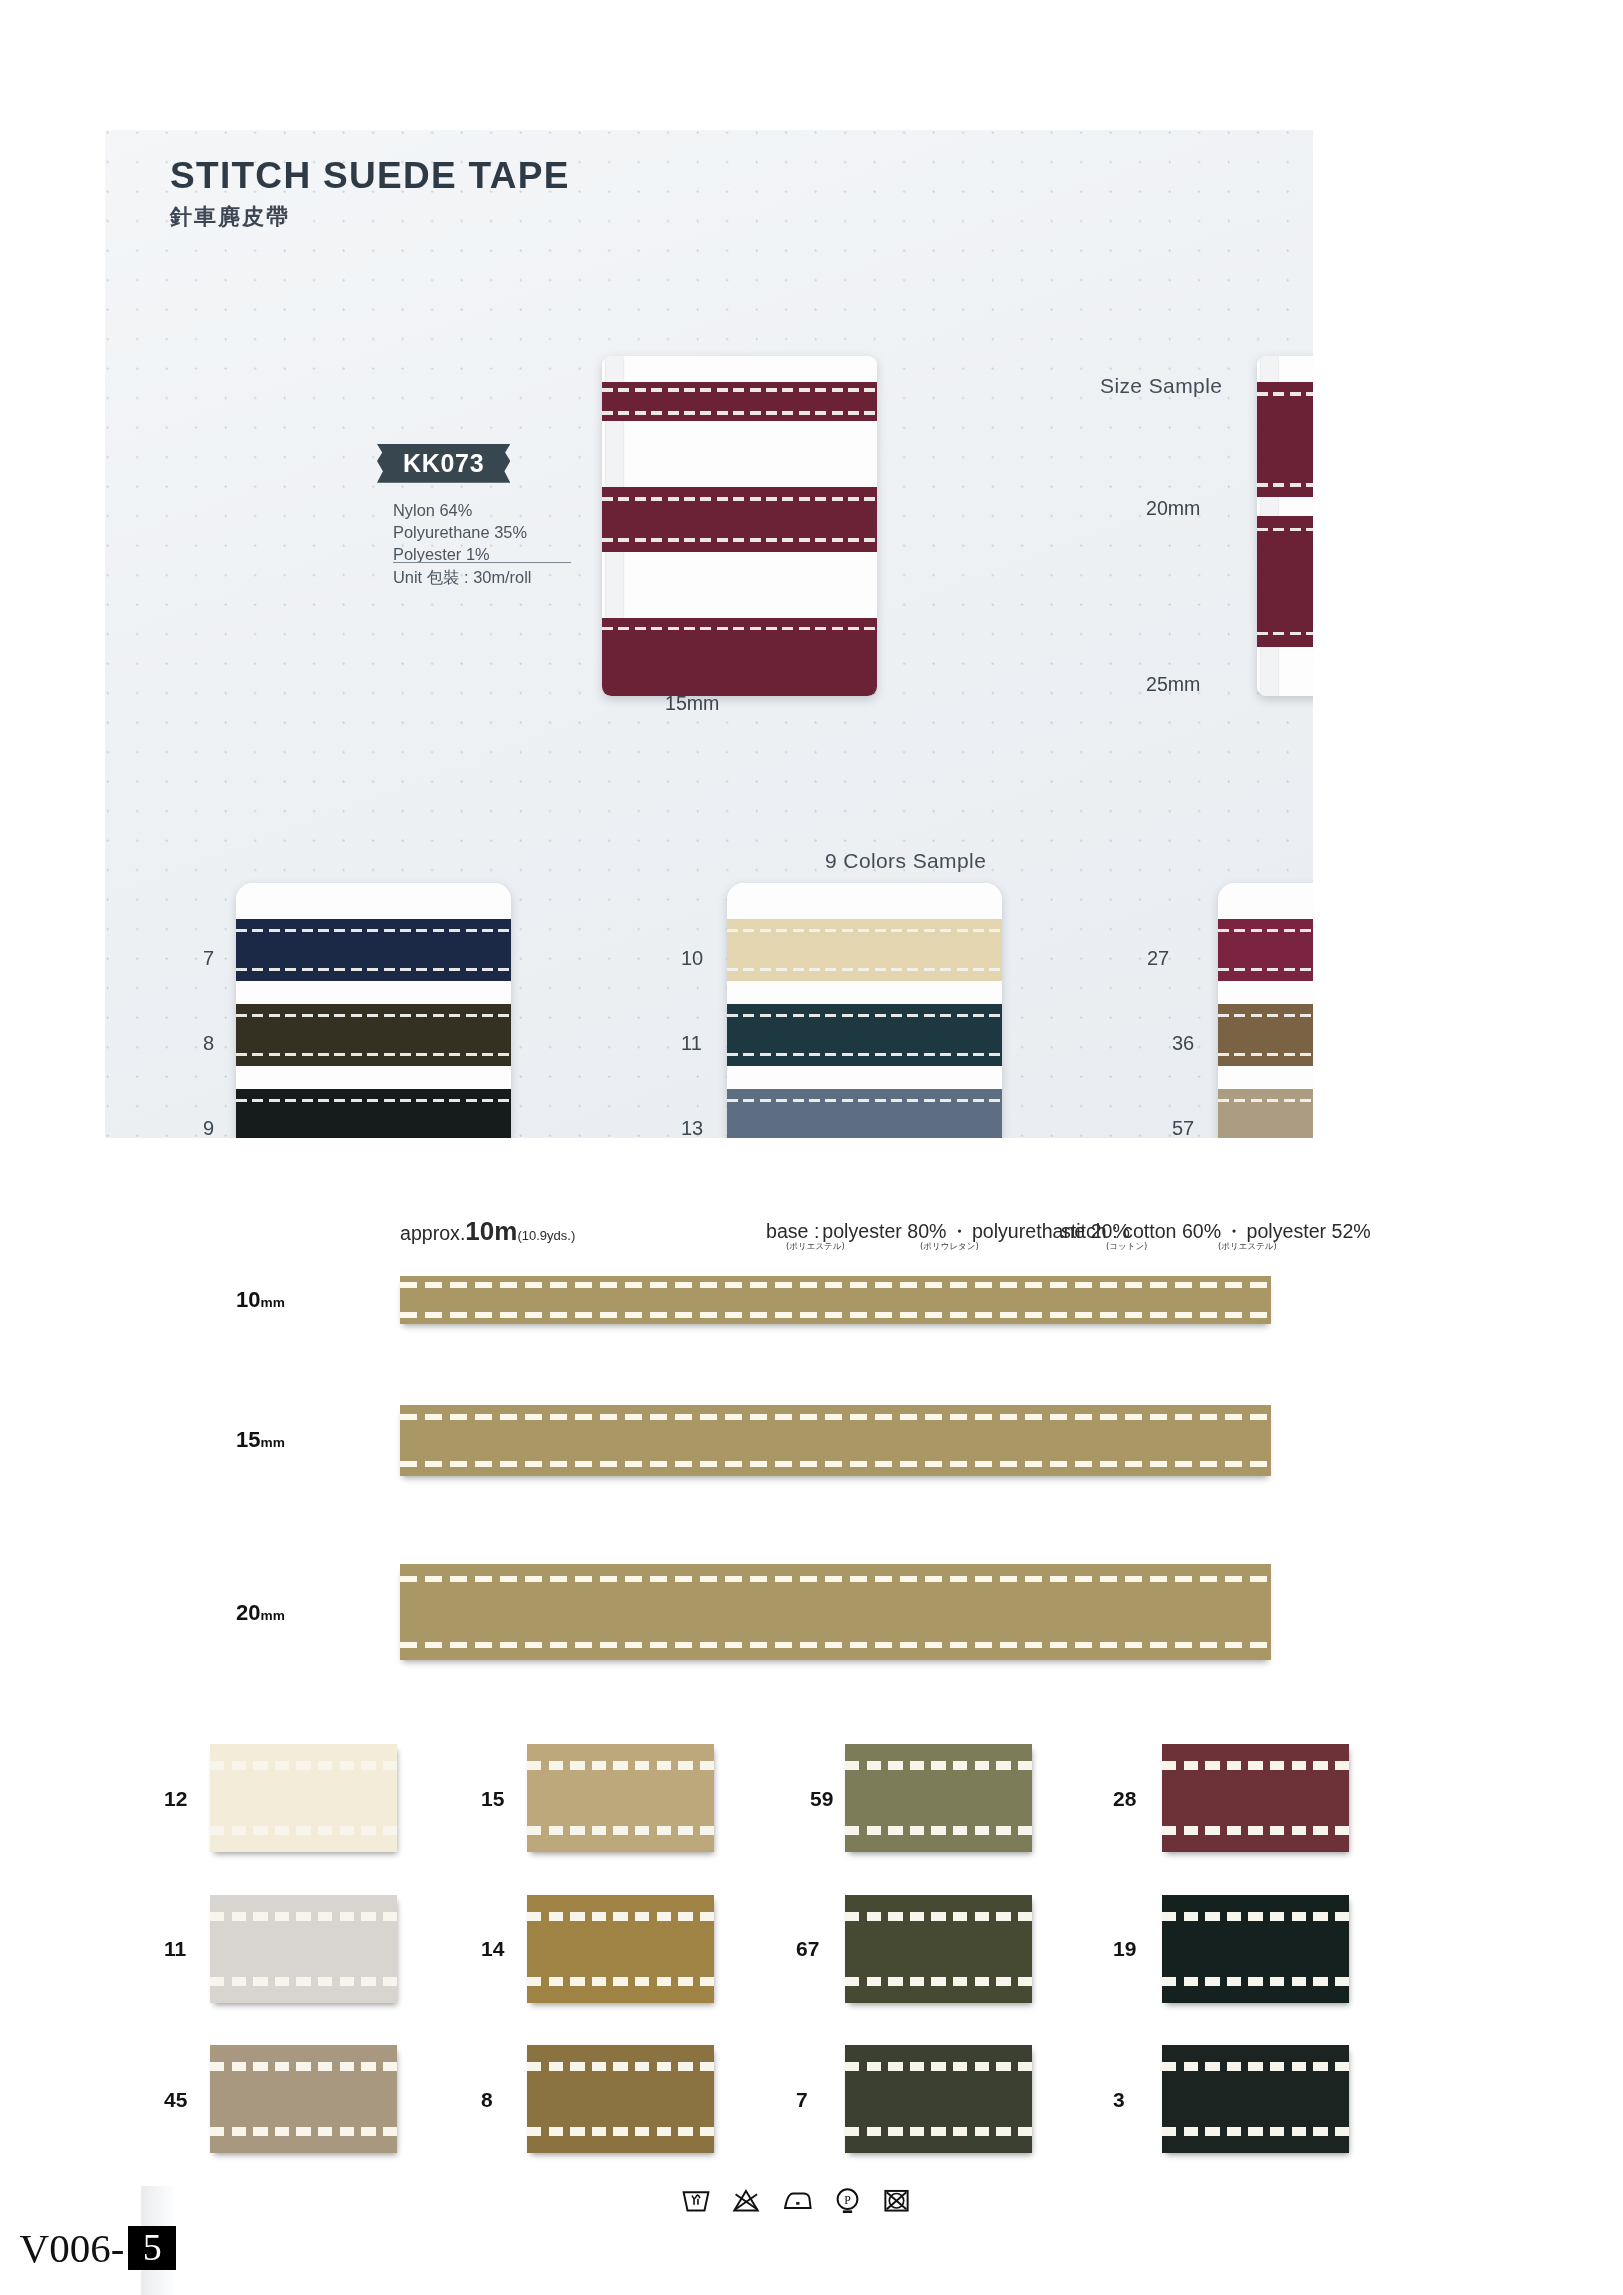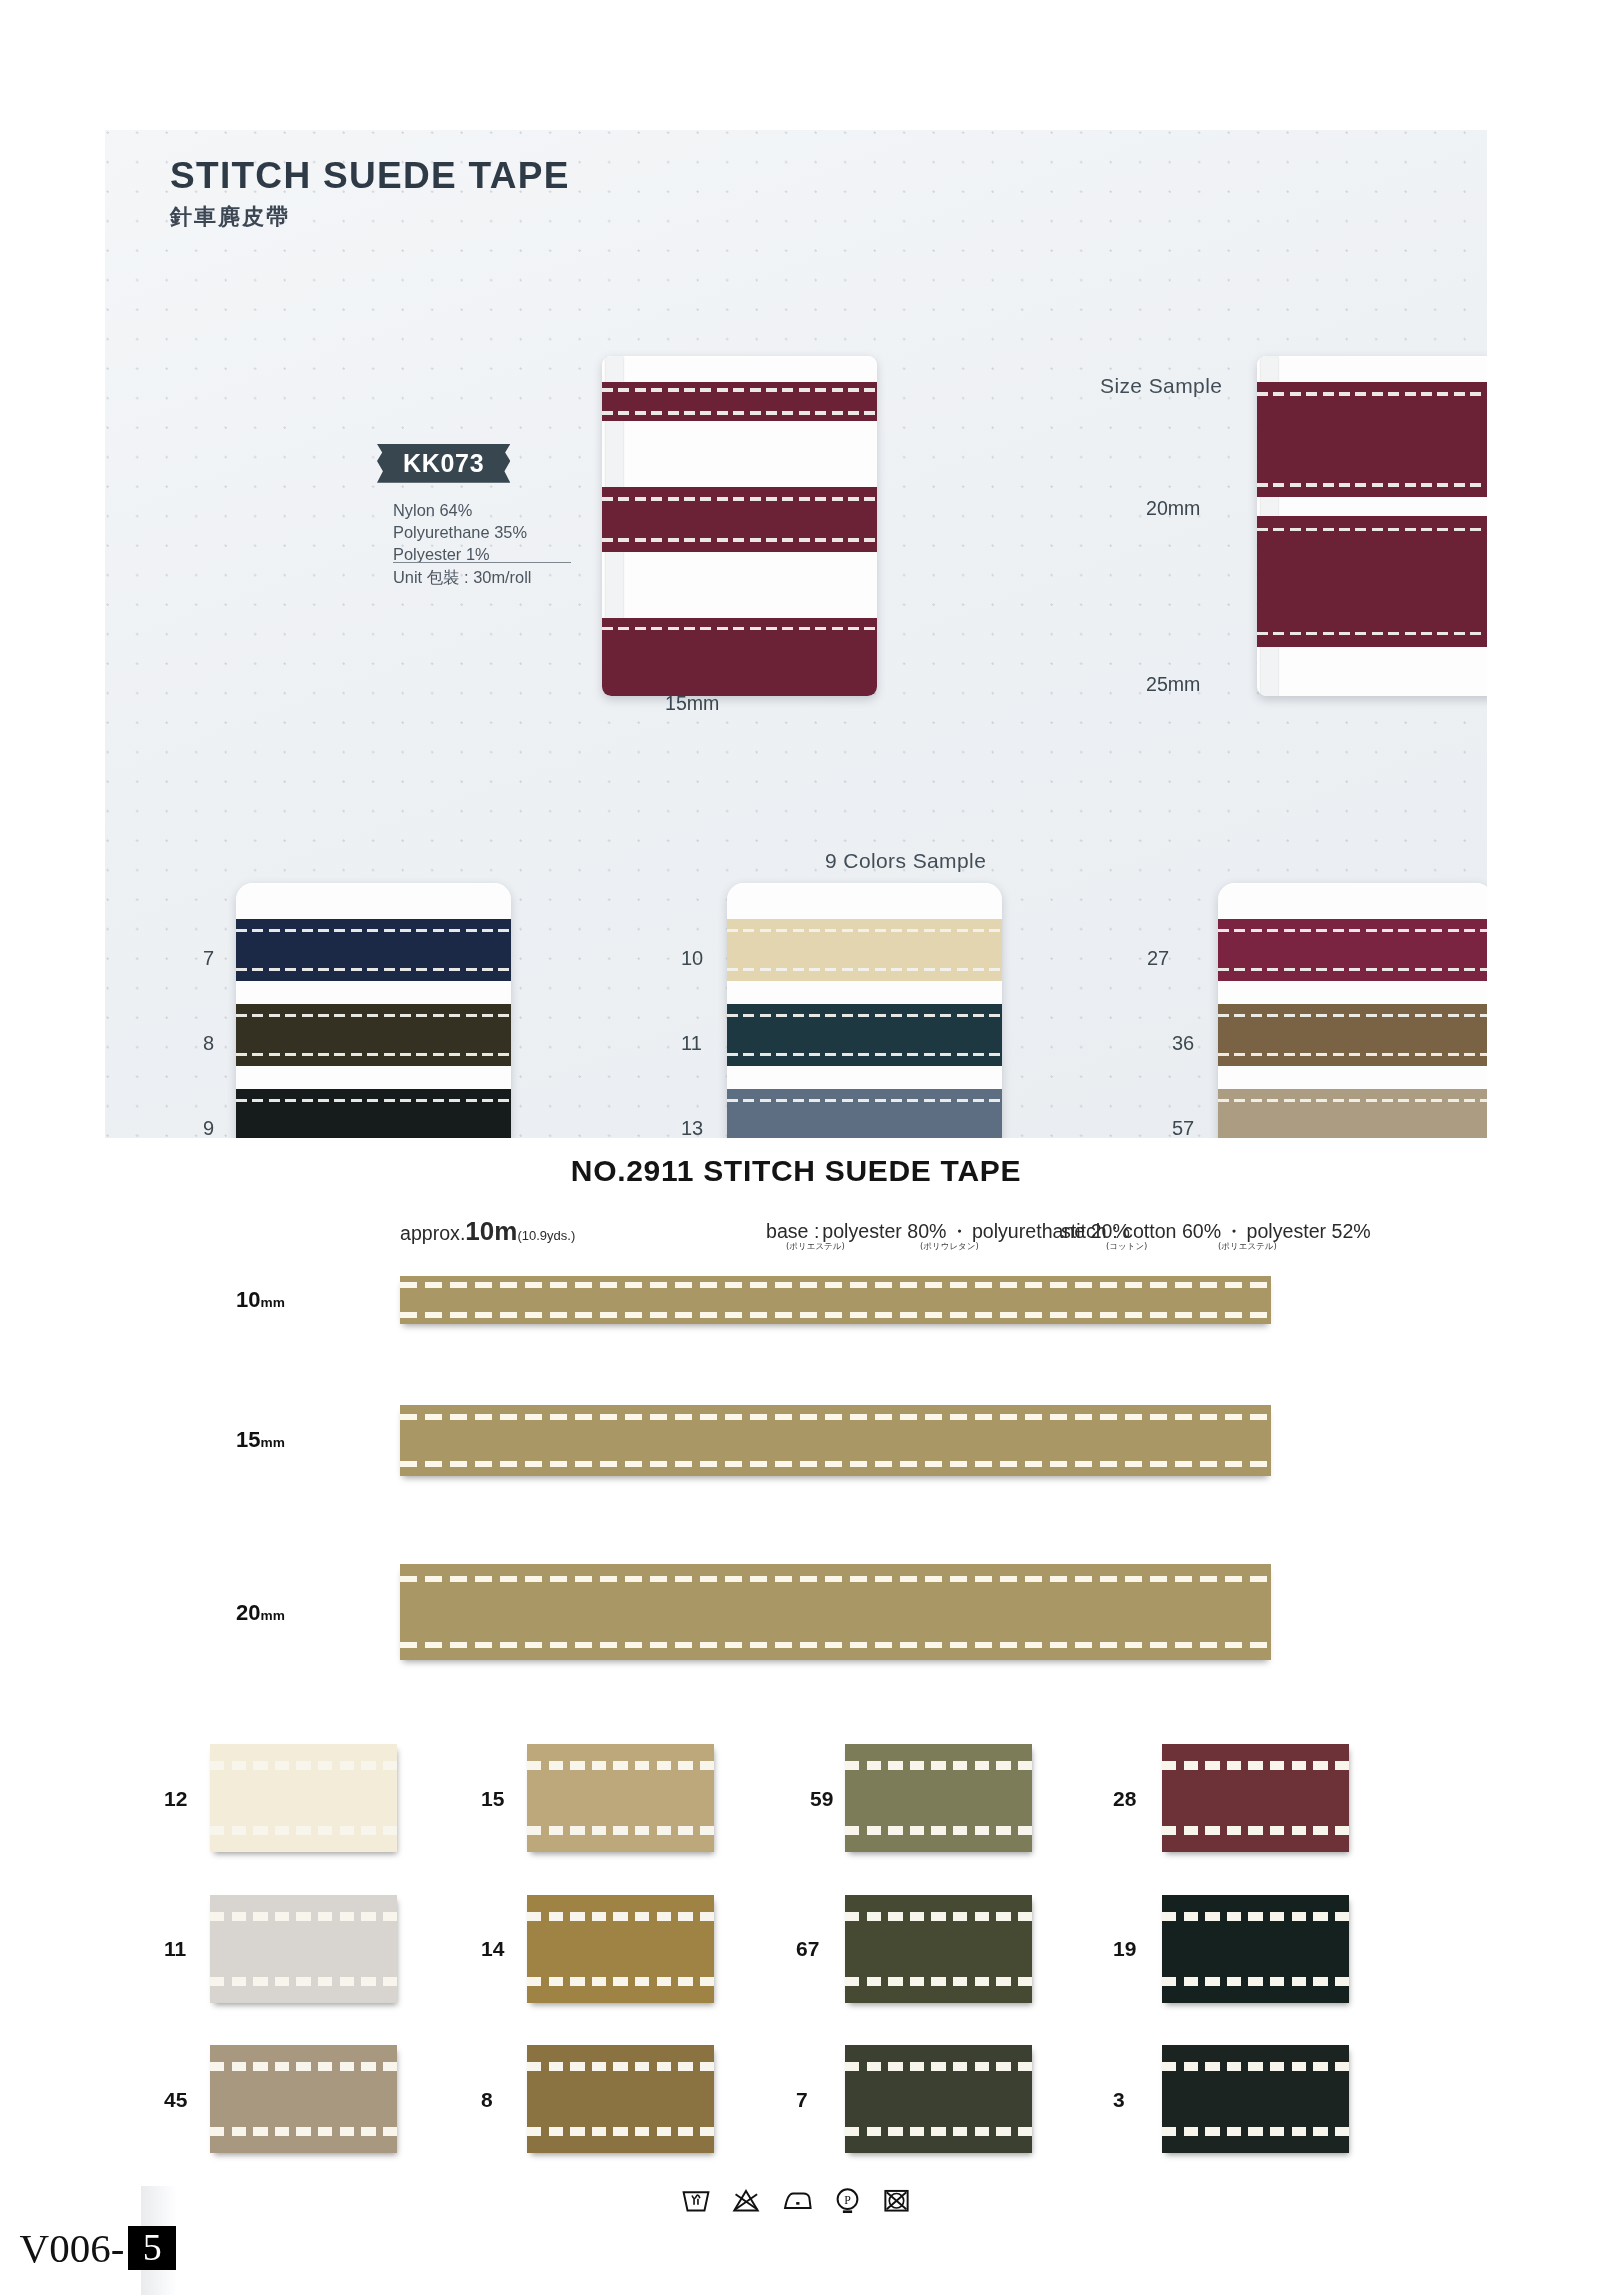--- a/index.html
+++ b/index.html
@@ -5,21 +5,21 @@
   html,body{margin:0;padding:0;}
   body{
     width:1623px;height:2295px;
     background:#ffffff;
     font-family:"Liberation Sans", sans-serif;
     position:relative;overflow:hidden;
   }
 
   
   #kk-panel{
-    position:absolute;left:105px;top:130px;width:1382px;height:1008px;
+    position:absolute;left:105px;top:130px;width:1208px;height:1008px;
     background:
       radial-gradient(circle at 2.6px 2.6px, rgba(140,150,165,.30) 1px, rgba(0,0,0,0) 1.4px) 0 0/29.5px 29.5px,
       linear-gradient(160deg,#f4f6f8 0%,#eef1f4 45%,#e9edf1 100%);
     overflow:hidden;
   }
   #kk-title{
     position:absolute;left:65px;top:25px;
     font-size:37px;font-weight:700;letter-spacing:1.3px;color:#2e3a46;
     font-family:"Liberation Sans", sans-serif;
   }
@@ -203,21 +203,20 @@
   <div class="cnum" style="left:576px;top:817px;">10</div>
   <div class="cnum" style="left:576px;top:902px;">11</div>
   <div class="cnum" style="left:576px;top:987px;">13</div>
   <div class="cnum" style="left:1042px;top:817px;">27</div>
   <div class="cnum" style="left:1067px;top:902px;">36</div>
   <div class="cnum" style="left:1067px;top:987px;">57</div>
 </div>
 
 <div id="lower">
 
-  <div id="lower-title">NO.2911   STITCH  SUEDE  TAPE</div>
 
   <div id="spec-row">
     <div class="spec-blk" style="left:295px;top:5.2px;">
       <span class="sp-big">approx.</span><span class="sp-huge">10m</span><span class="sp-sm">(10.9yds.)</span>
     </div>
     <div class="spec-blk" style="left:661px;top:6.5px;">
       <span class="sp-big">base :</span>
       <span class="sp-big">polyester  80%</span>
       <span class="sp-big">・</span>
       <span class="sp-big">polyurethane  20%</span>

